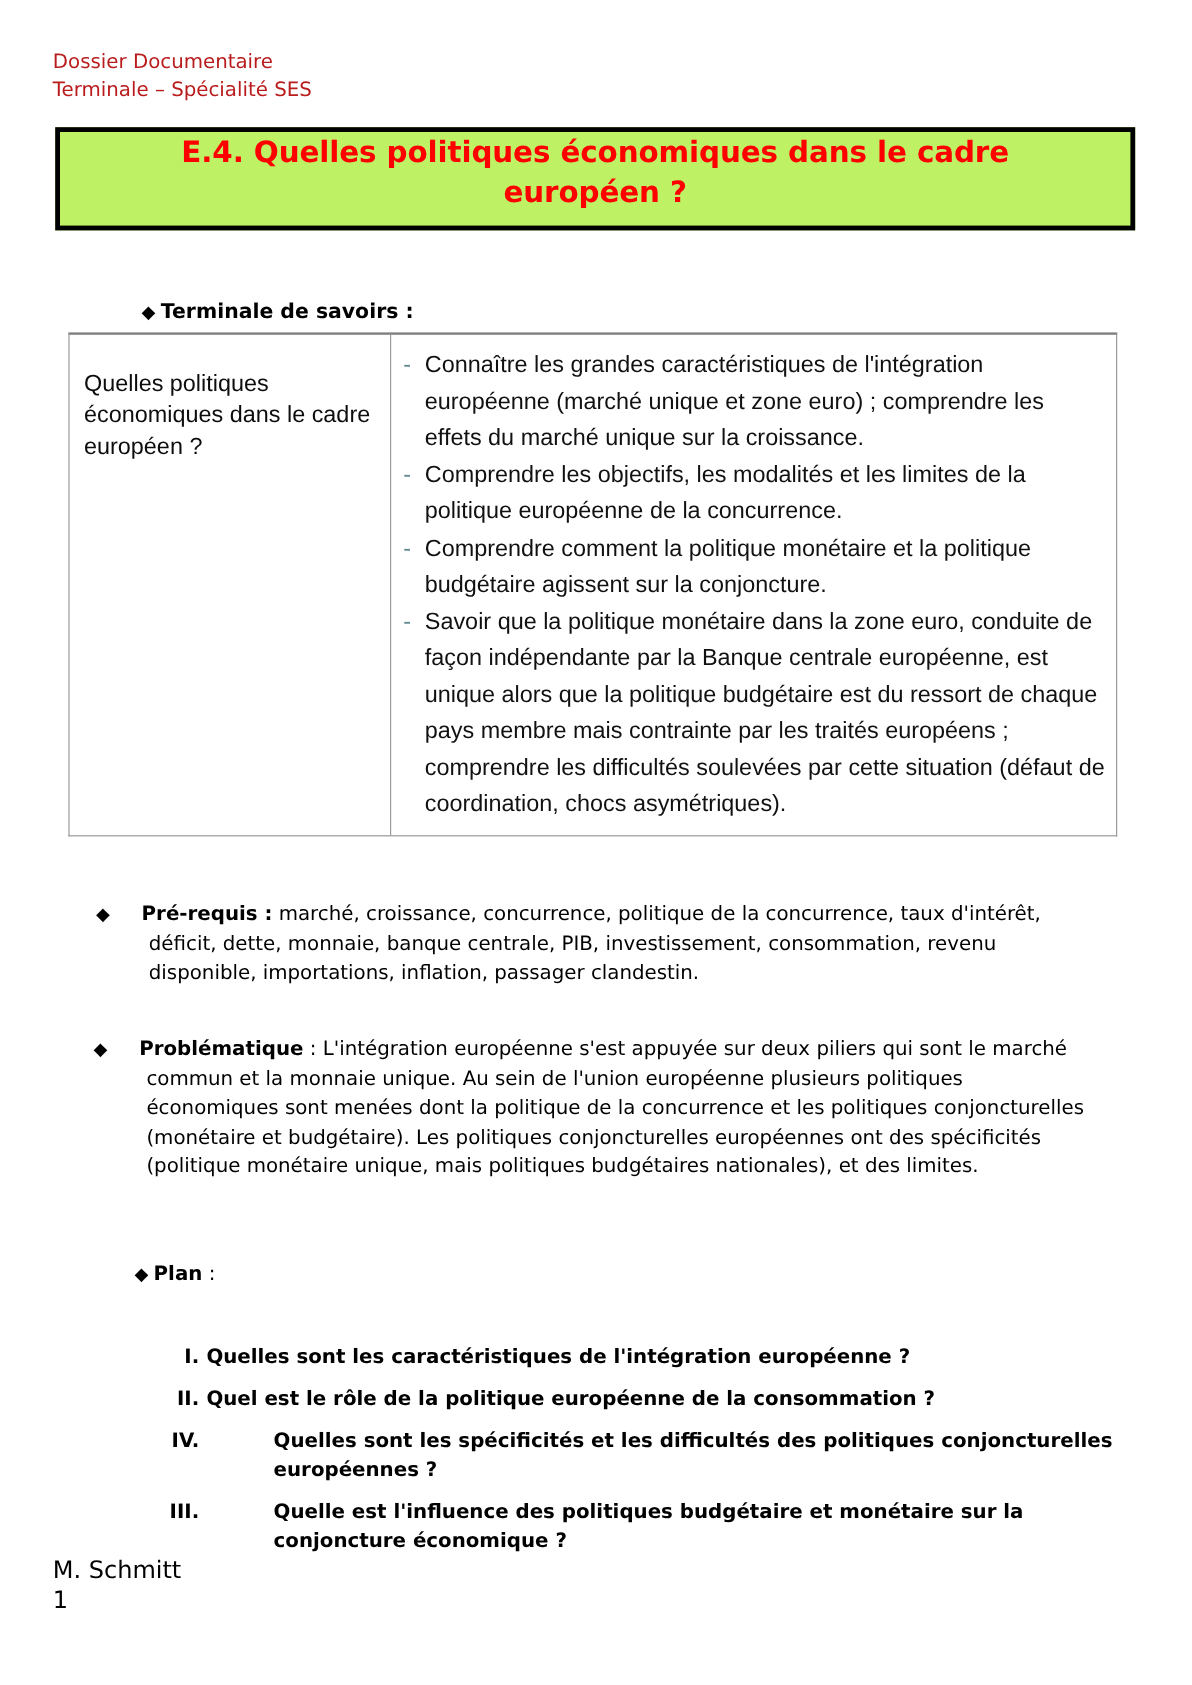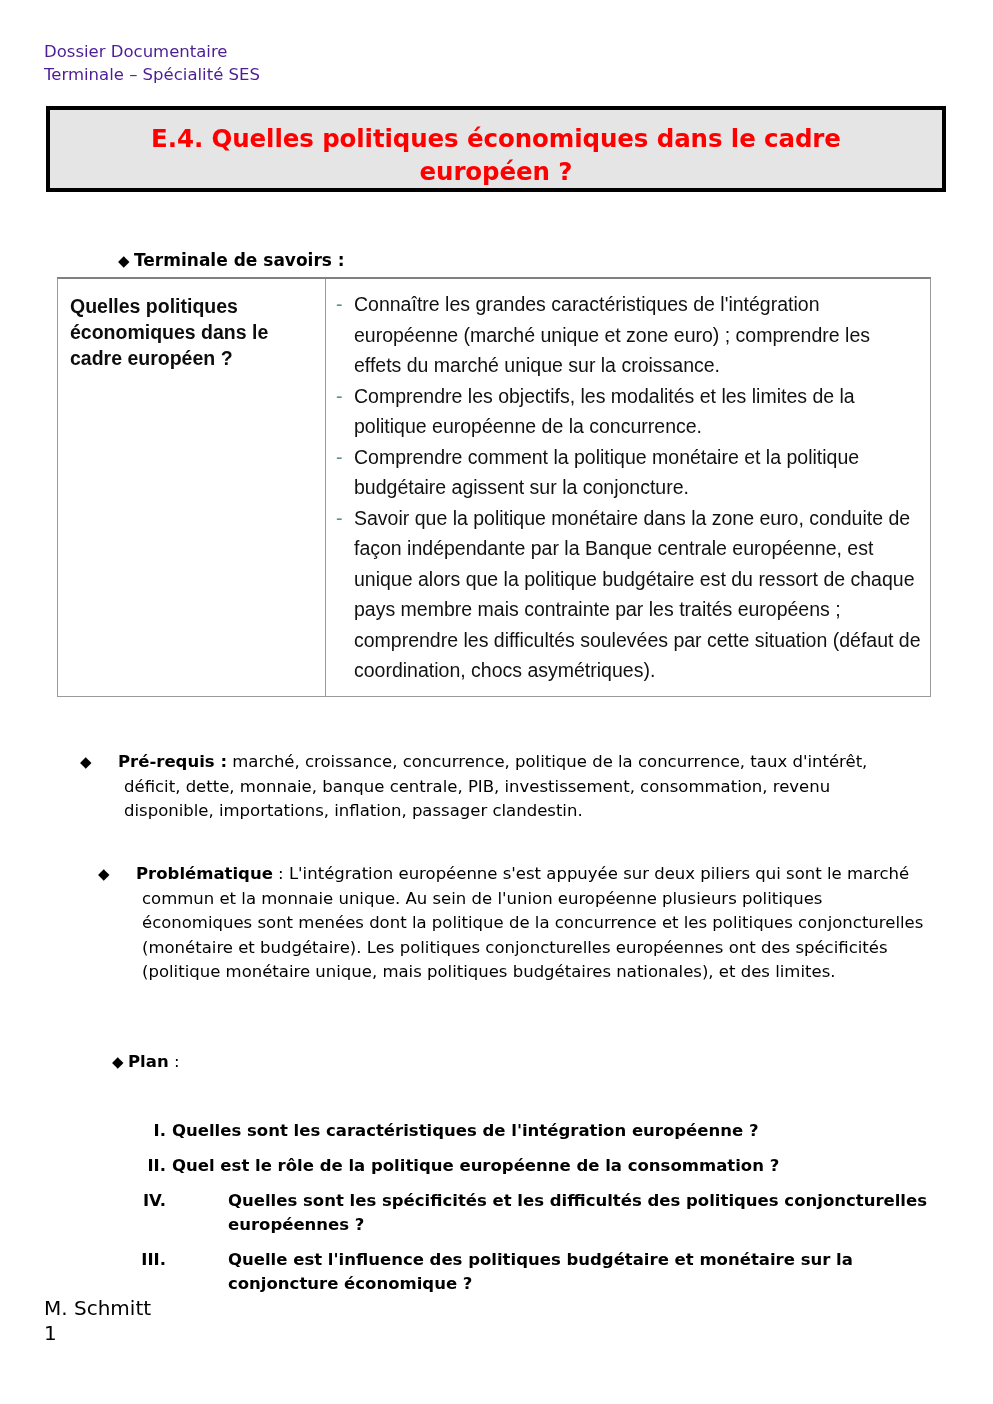--- a/index.html
+++ b/index.html
@@ -22,37 +22,37 @@
     padding: 0;
   }
 
   
   .doc-header {
     position: absolute;
     left: 44px;
     top: 40px;
     font-size: 16.5px;
     line-height: 23px;
-    color: #4c1d95;
+    color: #b91c1c;
   }
   .doc-header div { white-space: pre; }
 
   
   .title-box {
     position: absolute;
     left: 46px;
     top: 106px;
     width: 900px;
     height: 86px;
     border: 4px solid #000000;
     box-sizing: border-box;
     display: flex;
-    align-items: flex-end;
+    align-items: flex-start;
     justify-content: center;
-    background: #e5e5e5;
+    background: #bef264;
   }
   .title-text {
     color: #FF0000;
     font-family: "DejaVu Sans", sans-serif;
     font-weight: bold;
     font-size: 24.5px;
     line-height: 33px;
     text-align: center;
     width: 800px;
     letter-spacing: -0.1px;
@@ -88,23 +88,23 @@
     border: 1px solid #9a9a9a;
     border-top: 2px solid #808080;
     box-sizing: border-box;
     background: #ffffff;
     display: flex;
   }
   .obj-cell-left {
     width: 268px;
     box-sizing: border-box;
     border-right: 1px solid #9a9a9a;
-    padding: 14px 10px 10px 12px;
+    padding: 28px 10px 10px 12px;
     font-family: "Liberation Sans", sans-serif;
-    font-weight: bold;
+    font-weight: normal;
     font-size: 19.5px;
     line-height: 26px;
     color: #0d0d0d;
   }
   .obj-cell-right {
     flex: 1;
     box-sizing: border-box;
     padding: 10px 8px 10px 10px;
     font-family: "Liberation Sans", sans-serif;
     font-size: 19.5px;
@@ -131,21 +131,21 @@
     line-height: 24.5px;
     color: #000;
   }
   .body-block .hang {
     padding-left: 22px;
     text-indent: -22px;
   }
   .lead { font-weight: bold; }
 
   .prerequis { left: 102px; top: 750px; width: 800px; }
-  .problematique { left: 120px; top: 862px; width: 812px; }
+  .problematique { left: 100px; top: 862px; width: 812px; }
   .plan-head { left: 112px; top: 1050px; }
 
   
   .plan-list {
     position: absolute;
     left: 132px;
     top: 1119px;
     width: 800px;
     font-weight: bold;
     font-size: 16.5px;

